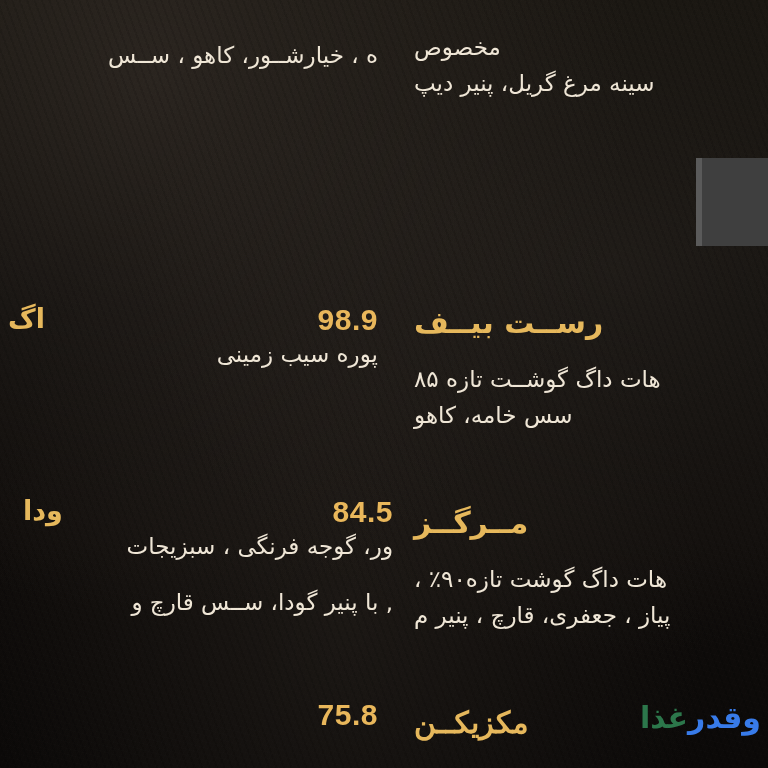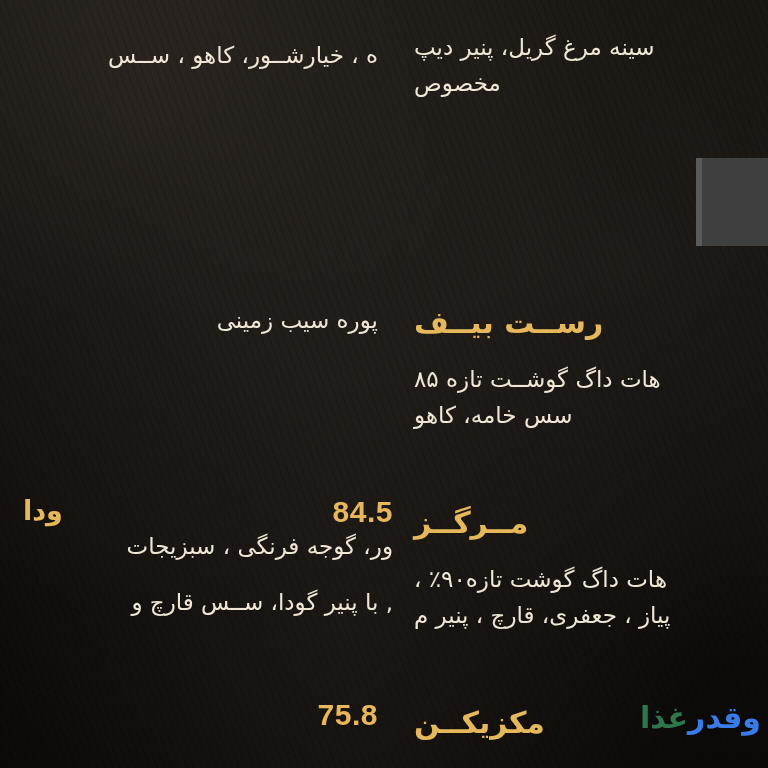--- a/index.html
+++ b/index.html
@@ -89,56 +89,60 @@
 </style>
 </head>
 <body>
 
 <div class="bg"></div>
 <div class="grain"></div>
 
 <div class="sheet">
 
   <div class="col-right top-right">
+    <div class="desc">مخصوص</div>
     <div class="desc">سینه مرغ گریل، پنیر دیپ</div>
-    <div class="desc">مخصوص</div>
   </div>
 
   <div class="col-left top-left">
     <div class="desc">ه ، خیارشــور، کاهو ،  ســس</div>
   </div>
 
   <div class="grey-box"></div>
 
   <div class="col-right" style="top:305px;">
     <div class="name wide">رســت بیــف</div>
     <div class="desc" style="margin-top:22px;">هات داگ گوشــت تازه ۸۵</div>
     <div class="desc">سس خامه، کاهو</div>
   </div>
 
   <div class="col-left" style="top:303px;">
+    <div style="display:flex; flex-direction:row-reverse; align-items:flex-start; justify-content:space-between;">
+      <div class="name" style="font-size:27px;">اگ</div>
+      <div class="price">98.9</div>
+    </div>
     <div class="desc">پوره سیب زمینی</div>
   </div>
 
   <div class="col-right" style="top:505px;">
     <div class="name wide">مــرگــز</div>
     <div class="desc" style="margin-top:22px;">هات داگ گوشت تازه۹۰٪ ،</div>
     <div class="desc">پیاز ، جعفری، قارچ ، پنیر م</div>
   </div>
 
   <div class="col-left" style="top:495px;margin-left:15px;">
     <div style="display:flex; flex-direction:row-reverse; align-items:flex-start; justify-content:space-between;">
       <div class="name" style="font-size:27px;">ودا</div>
       <div class="price">84.5</div>
     </div>
     <div class="desc">ور، گوجه فرنگی ،  سبزیجات</div>
     <div class="desc" style="margin-top:20px;">, با پنیر گودا، ســس قارچ و</div>
   </div>
 
-  <div class="col-right" style="top:705px;">
+  <div class="col-right" style="top:705px;font-family:Liberation Serif, serif;">
     <div class="name">مکزیکــن</div>
   </div>
 
   <div class="col-left" style="top:698px;">
     <div class="price">75.8</div>
   </div>
 
   <div class="watermark">
     <span class="wm2">وقدر</span><span>غذا</span>
   </div>

